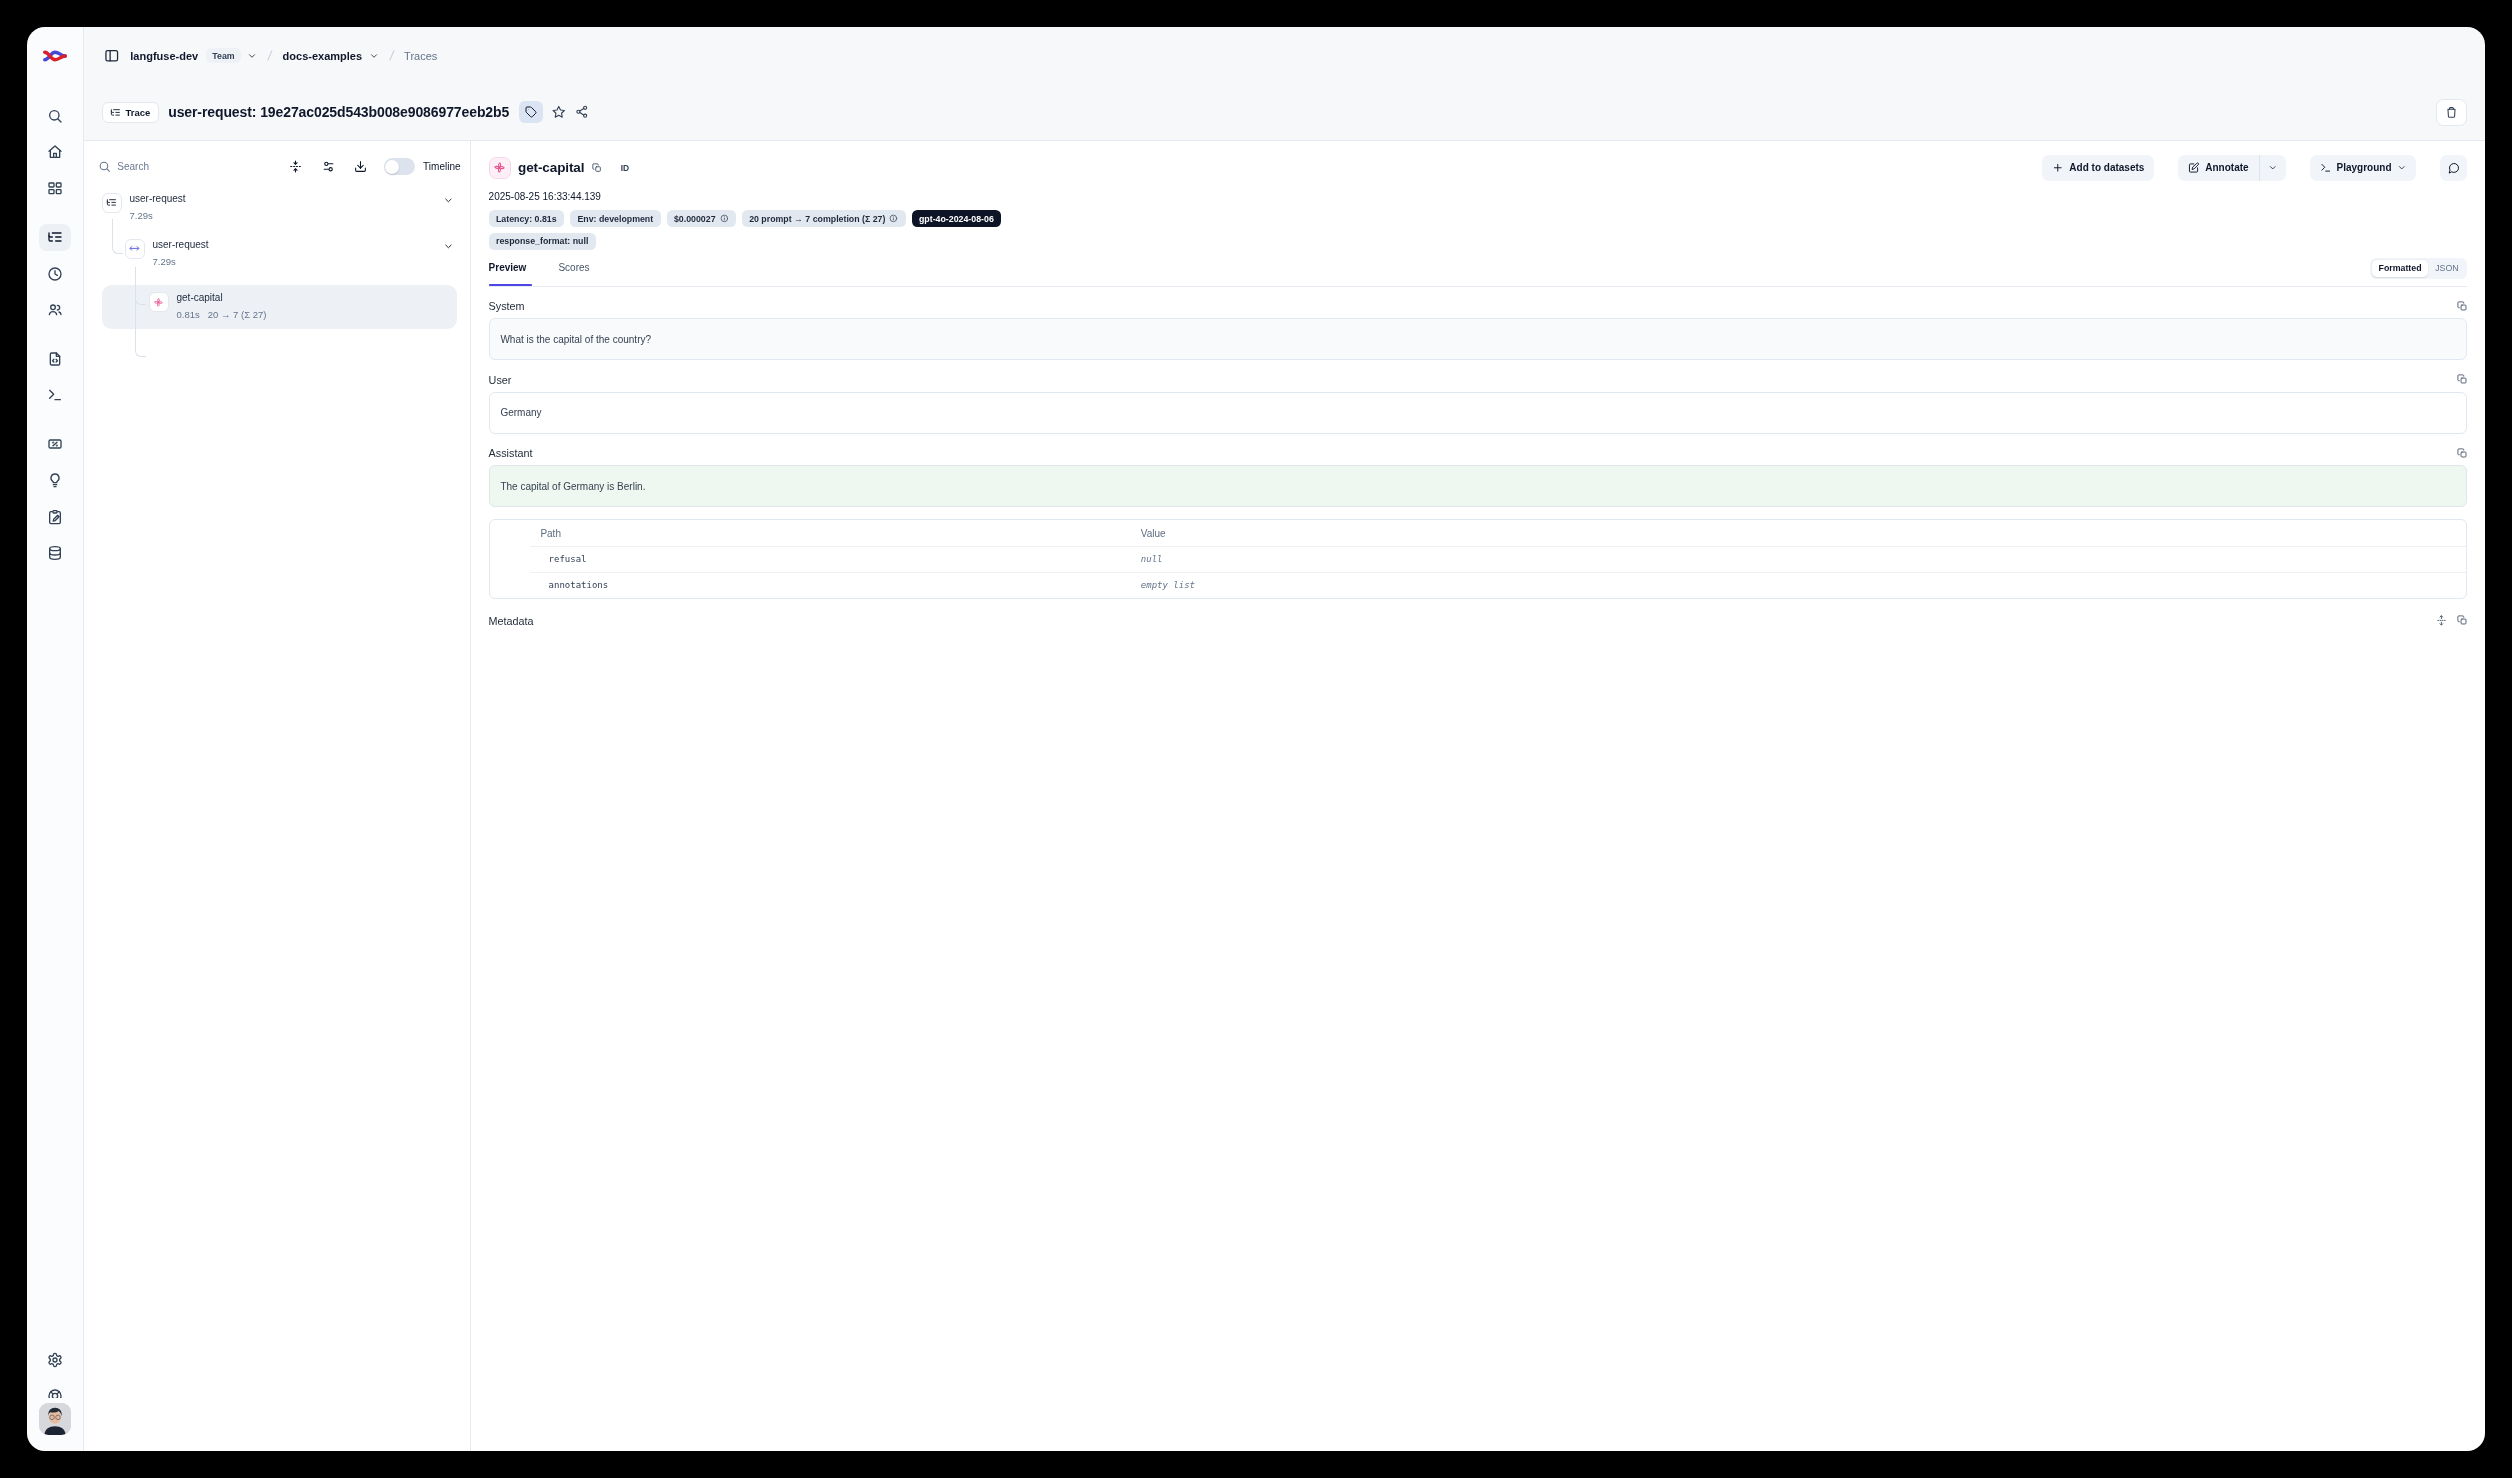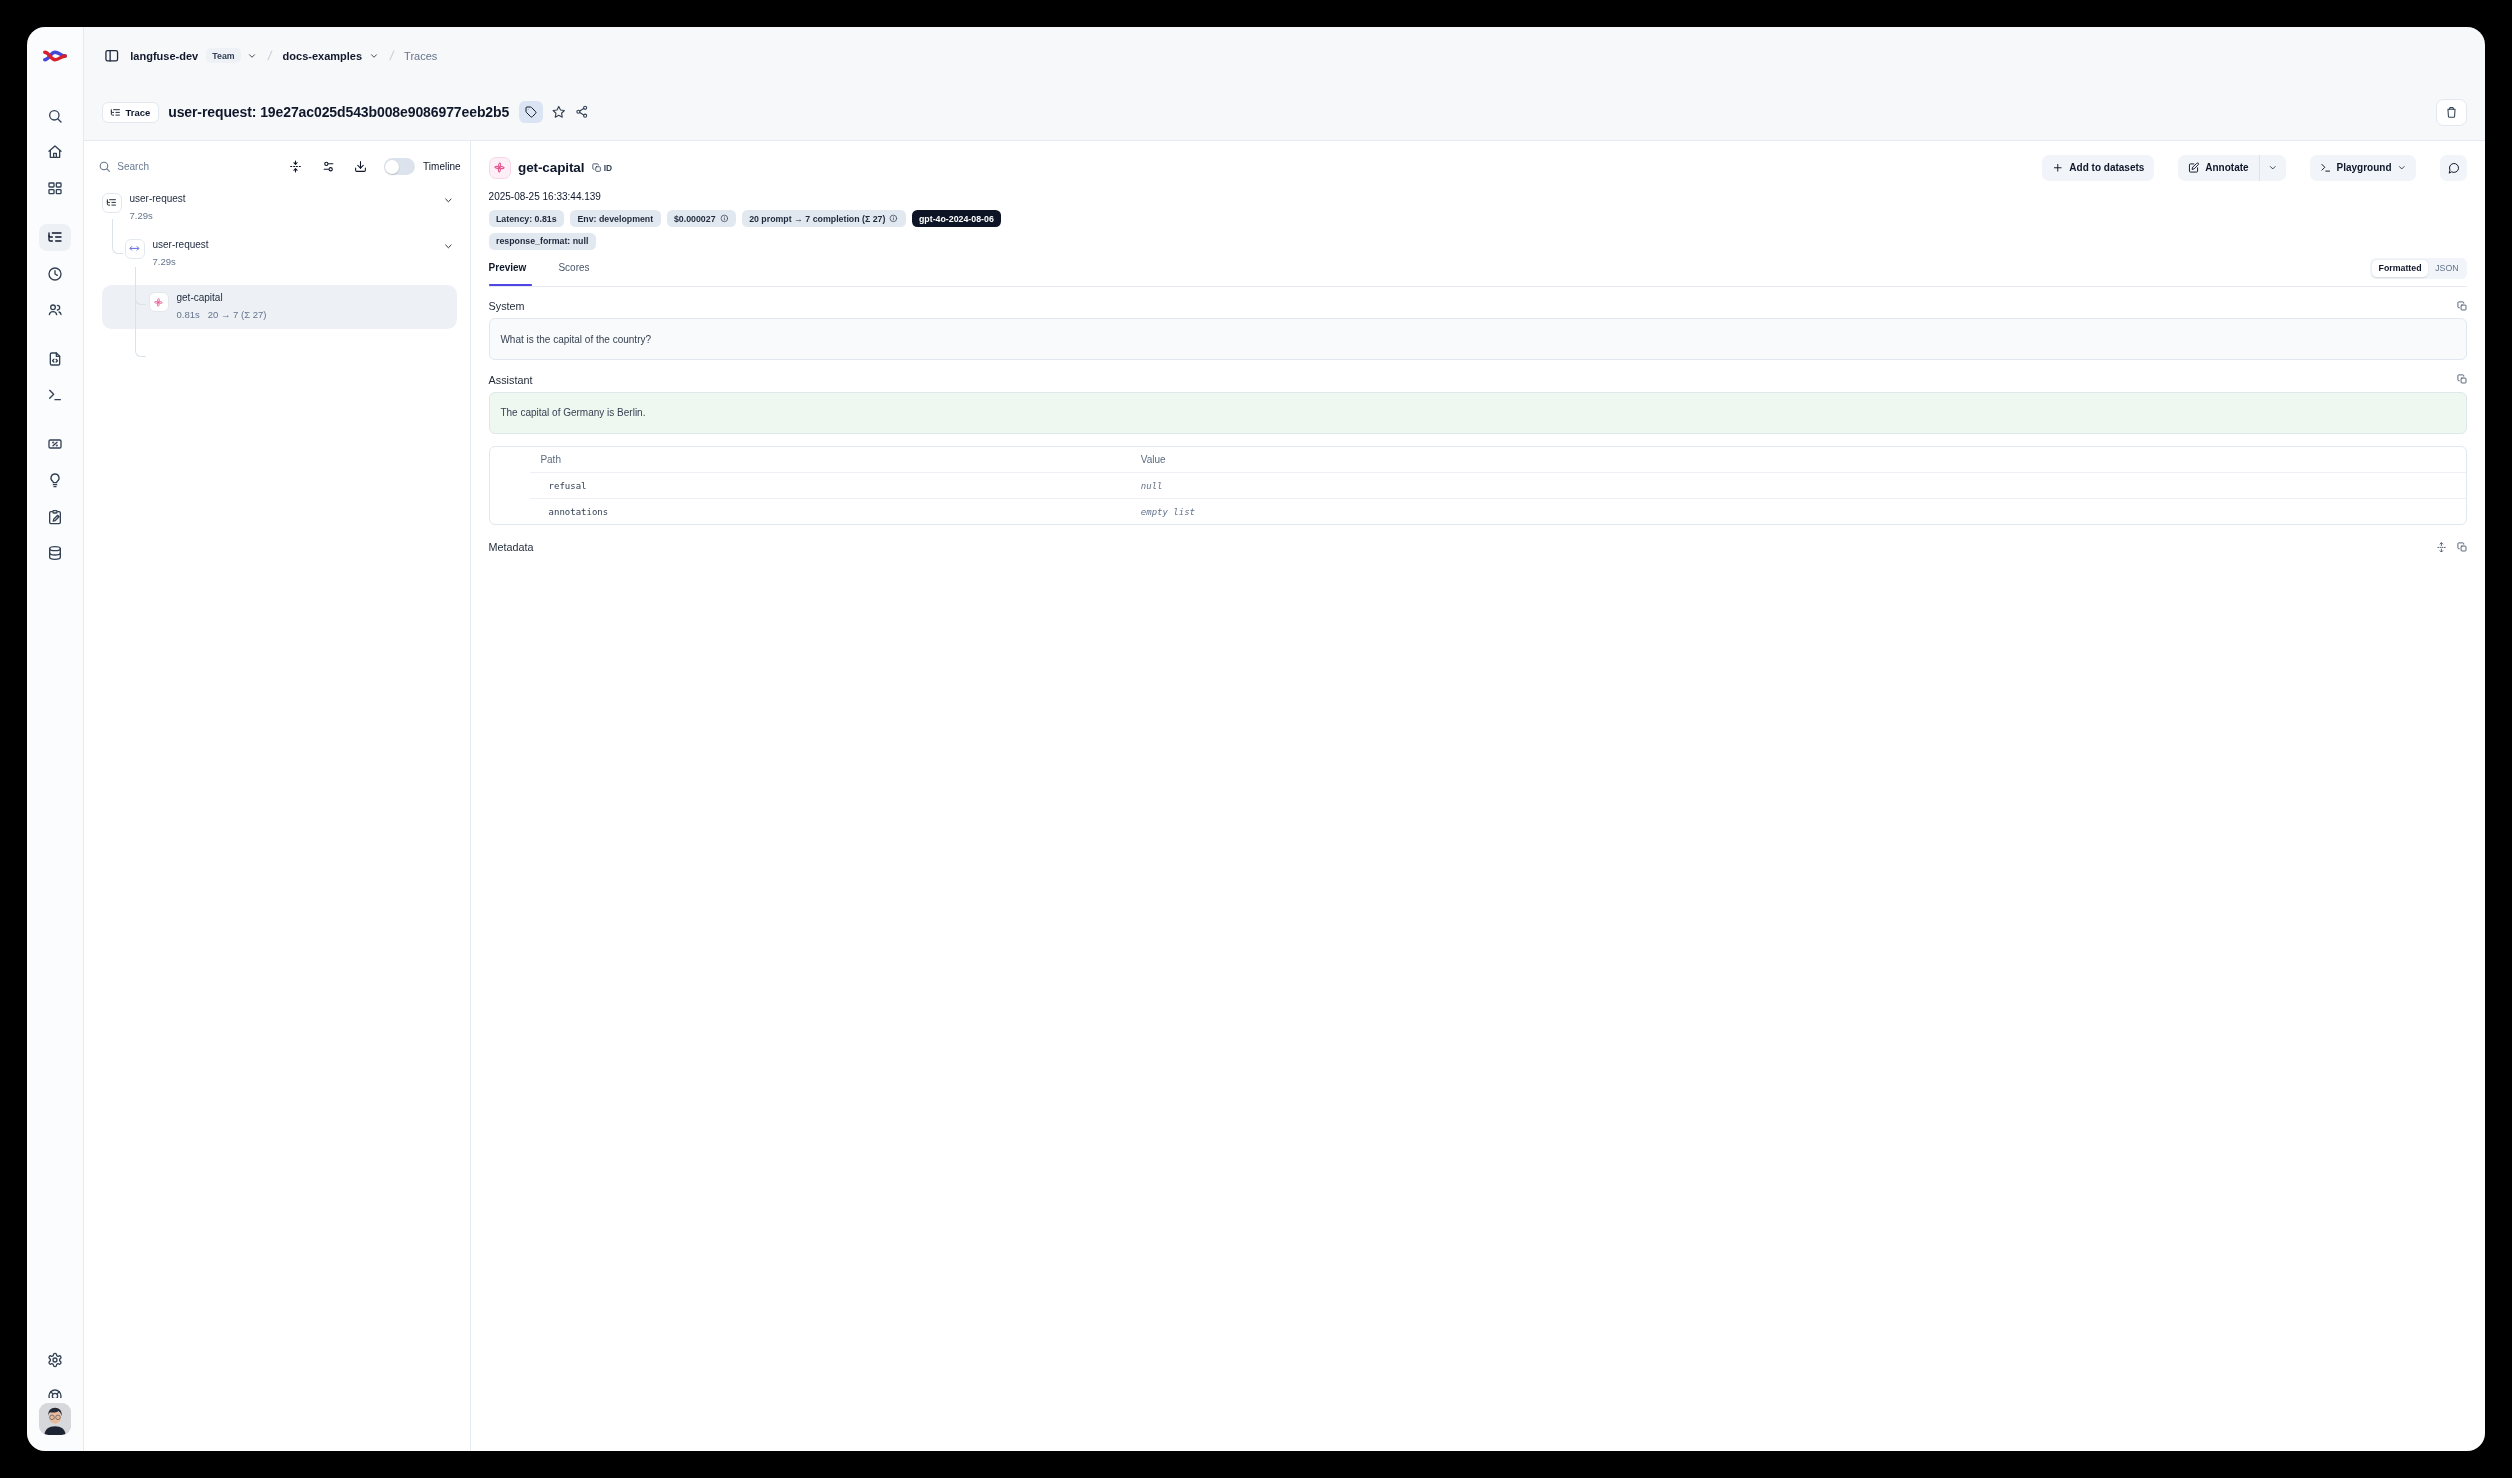--- a/index.html
+++ b/index.html
@@ -75,21 +75,21 @@
   .conn{position:absolute;border-left:1px solid #dbe2ea;border-bottom:1px solid #dbe2ea;border-bottom-left-radius:6px;z-index:2;}
   .pink{color:var(--c-pink,#e5548f);}
   .indigo{color:#5156d8;}
 
   
   .detail{flex:1;min-width:0;padding:13.5px 17.6px 0 17.6px;overflow:hidden;background:#fff;}
   .dhead{display:flex;align-items:center;gap:7.4px;}
   .gen-chip{width:22px;height:22px;border-radius:6.8px;background:#fdeff6;border:0.7px solid #f6d6e6;display:flex;align-items:center;justify-content:center;}
   .gen-chip svg{width:13px;height:13px;}
   .dtitle{font-size:13.5px;font-weight:700;color:var(--ink);letter-spacing:-0.1px;}
-  .idchip{display:flex;align-items:center;gap:2px;color:#334155;cursor:pointer;}
+  .idchip{display:flex;align-items:center;gap:19px;color:#334155;cursor:pointer;}
   .idchip svg{width:10px;height:10px;}
   .idchip span{font-size:8.4px;font-weight:700;}
   .dbtns{margin-left:auto;display:flex;align-items:center;gap:24px;}
   .btn{display:flex;align-items:center;gap:5.4px;height:26px;padding:0 10px;background:var(--btn);border-radius:6.8px;font-size:10px;font-weight:600;color:var(--ink);cursor:pointer;}
   .btn svg{width:11.5px;height:11.5px;}
   .split{display:flex;align-items:stretch;background:var(--btn);border-radius:6.8px;overflow:hidden;}
   .split .btn{background:transparent;border-radius:0;}
   .split .chev-seg{display:flex;align-items:center;justify-content:center;width:27px;border-left:0.7px solid #dde4ee;color:#0f172a;cursor:pointer;}
   .split .chev-seg svg{width:9.5px;height:9.5px;}
   .btn .bchev{width:9.5px;height:9.5px;}
@@ -630,20 +630,31 @@
             <span class="sect-label">System</span>
             <span class="copy-ic">
                 <svg class="i" viewBox="0 0 16 16" width="10.8" height="10.8">
                   <use href="#ic-copy"></use>
                 </svg>
               </span>
           </div>
           <div class="box sys">What is the capital of the country?</div>
         </div>
 
+        <div class="sect">
+          <div class="sect-head">
+            <span class="sect-label">User</span>
+            <span class="copy-ic">
+                <svg class="i" viewBox="0 0 16 16" width="10.8" height="10.8">
+                  <use href="#ic-copy"></use>
+                </svg>
+              </span>
+          </div>
+          <div class="box usr">Germany</div>
+        </div>
 
         <div class="sect">
           <div class="sect-head">
             <span class="sect-label">Assistant</span>
             <span class="copy-ic">
                 <svg class="i" viewBox="0 0 16 16" width="10.8" height="10.8">
                   <use href="#ic-copy"></use>
                 </svg>
               </span>
           </div>

